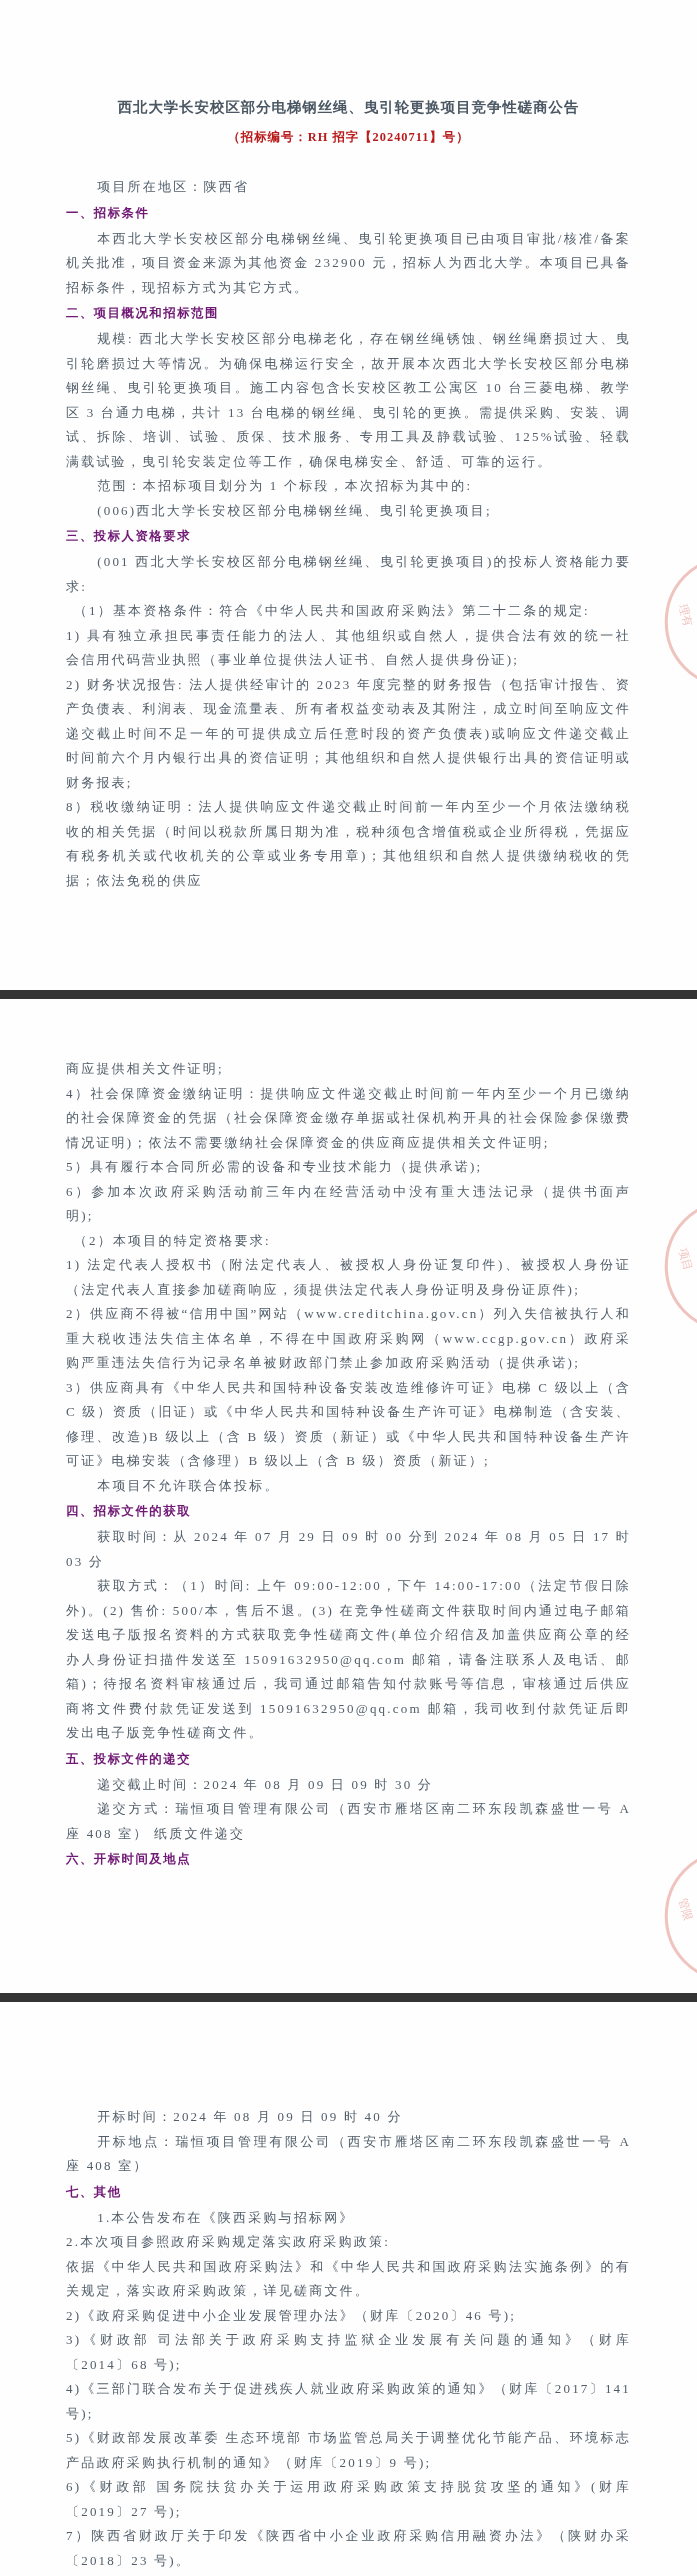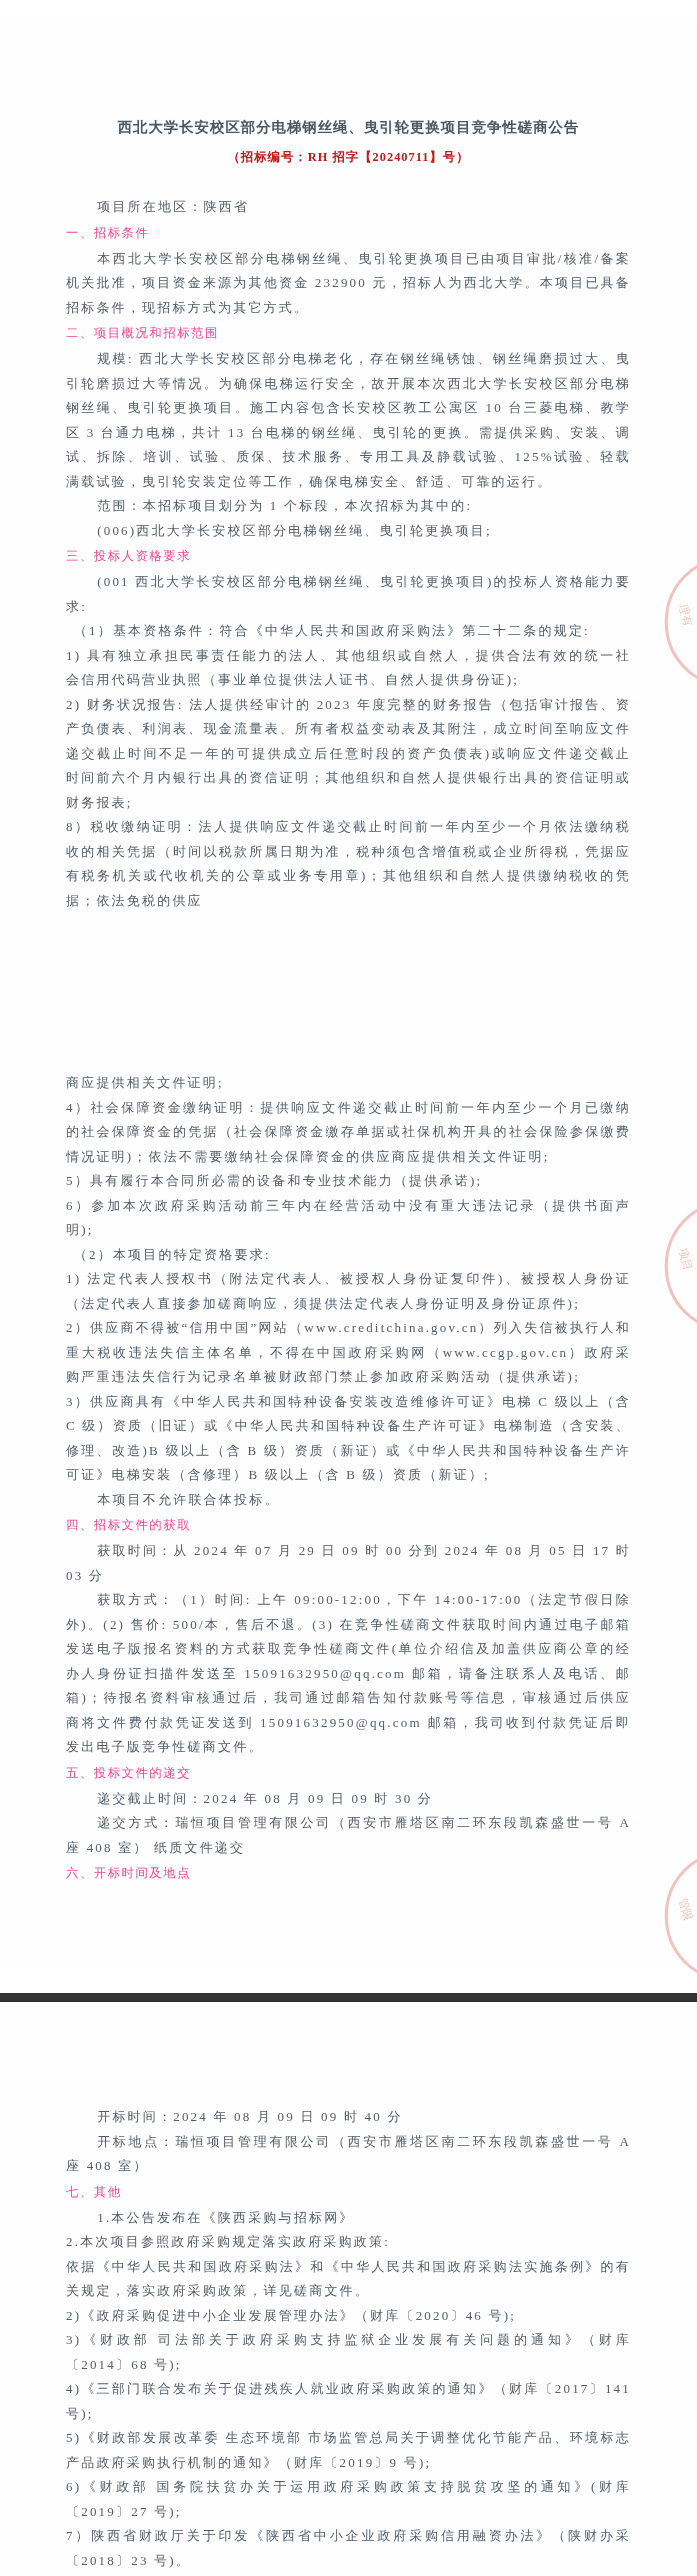--- a/index.html
+++ b/index.html
@@ -13,22 +13,22 @@
   }
   .page{
     position:absolute;
     left:0;
     width:697px;
     box-sizing:border-box;
     background:#fffefe;
     padding:0 66px;
     overflow:hidden;
   }
-  #page-1{top:0;height:990px;padding-top:94px;margin-top:20px;}
-  #page-2{top:970px;height:993px;padding-top:101px;}
+  #page-1{top:0;height:990px;padding-top:94px;}
+  #page-2{top:999px;height:993px;padding-top:58px;}
   #page-3{top:2002px;height:992px;padding-top:103px;}
   .separator{
     position:absolute;left:0;width:697px;height:9.3px;
     background:#343434;
   }
   #sep-1{top:990px;}
   #sep-2{top:1993px;}
 
   p{margin:0;}
   .title{
@@ -38,21 +38,21 @@
   .subtitle{
     font-size:12.4px;font-weight:bold;color:#b91c1c;
     text-align:center;line-height:24px;margin-top:4.1px;margin-bottom:26px;
     letter-spacing:1px;
   }
   .para{
     font-size:13px;color:#515e6a;line-height:24.5px;
     letter-spacing:2.2px;text-align:justify;
   }
   .heading{
-    font-size:12.4px;font-weight:normal;color:#ec4899;
+    font-size:12.4px;font-weight:bold;color:#701a75;
     line-height:27px;letter-spacing:1.5px;
   }
   .indent{text-indent:2.4em;}
   .indent-sm{text-indent:0.6em;}
   .edge-seal{
     position:absolute;
     right:-40px;
     width:82px;height:134px;
     opacity:.5;
     pointer-events:none;

